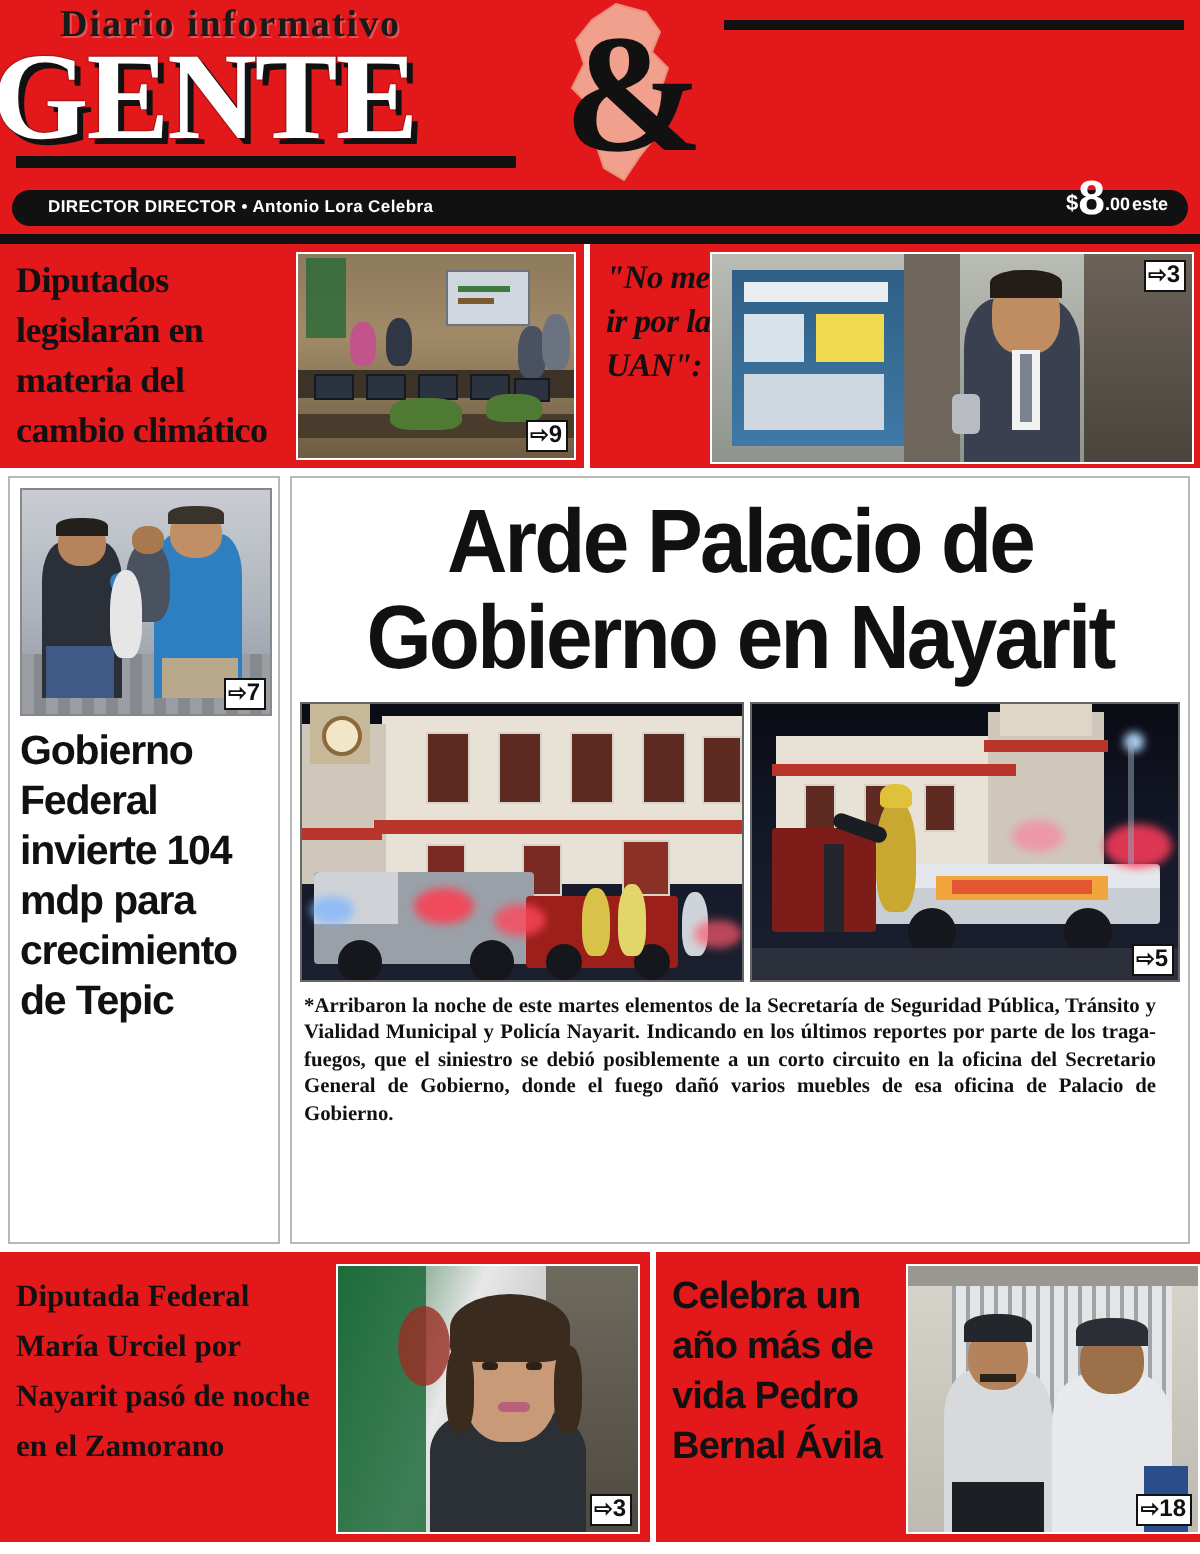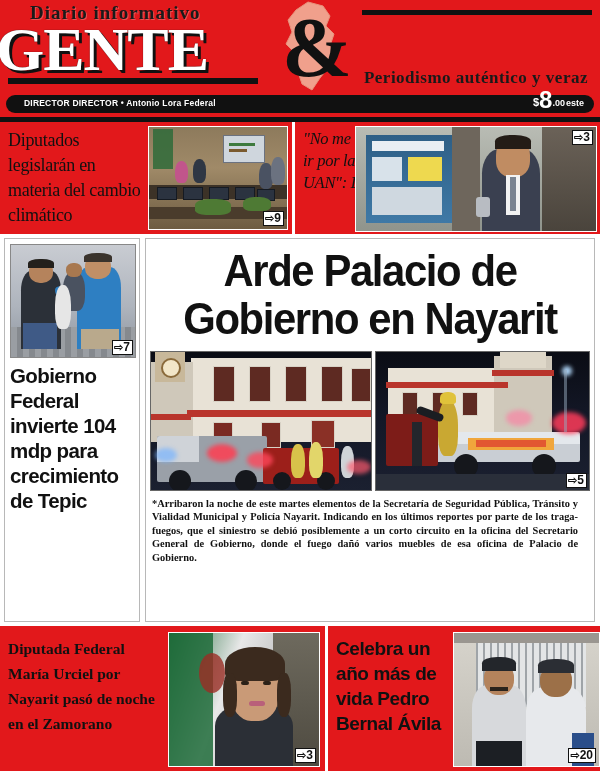--- a/index.html
+++ b/index.html
@@ -75,21 +75,21 @@
   .black-sep{width:600px;height:5px;background:#111;}
 
   
   .teasers{position:relative;width:600px;height:112px;background:#e2181b;display:flex;}
   .teaser{position:relative;height:112px;box-sizing:border-box;}
   .teaser.left{width:292px;padding:4px 4px 4px 6px;}
   .teaser.right{width:308px;padding:4px 6px 4px 6px;border-left:3px solid #fff;}
   .tz-head{
     position:absolute;top:6px;
     font-family:"Liberation Serif", serif;
-    font-weight:normal;color:#111;
+    font-weight:bold;color:#111;
   }
   .teaser.left .tz-head{left:8px;width:140px;font-size:18px;line-height:25px;letter-spacing:-.3px;}
   .teaser.right .tz-head{left:8px;width:145px;font-size:16.5px;line-height:22px;font-style:italic;letter-spacing:-.3px;}
   .tz-photo{position:absolute;top:4px;border:1px solid #fff;overflow:hidden;}
   .teaser.left .tz-photo{left:148px;width:138px;height:102px;}
   .teaser.right .tz-photo{left:60px;width:240px;height:104px;}
 
   
   .pref{
     position:absolute;background:#fff;border:1px solid #111;
@@ -177,27 +177,26 @@
     <div class="mh-rule-r"></div>
     <div class="mh-kicker mh-diario">Diario informativo</div>
     <div class="mh-gente">GENTE</div>
 
     <svg class="mh-map" viewBox="0 0 82 93">
       <path d="M40 2 L55 6 L62 16 L58 26 L66 34 L62 46 L68 56 L60 68 L52 78 L44 90 L34 84 L30 72 L22 64 L26 52 L18 44 L24 32 L20 20 L28 10 Z" fill="#f0a08c" stroke="#e8907a" stroke-width="1"></path>
     </svg>
 
     <div class="mh-amp">&amp;</div>
     <div class="mh-rule-l"></div>
-    <div class="mh-tag">Periodismo auténtico y veraz</div>
   </div>
 
   <div class="infobar-wrap">
     <div class="infobar">
       <div class="ib-left">
-        <span>DIRECTOR DIRECTOR</span><span> • </span><span>Antonio Lora Federal</span>
+        <span>DIRECTOR DIRECTOR</span><span> • </span><span>Antonio Lora Celebra</span>
       </div>
       <div class="ib-price">
         <span class="cur">$</span><span class="big">8</span><span class="cents">.00</span><span class="pesos">este</span>
       </div>
     </div>
   </div>
   <div class="black-sep"></div>
 
   <div class="teasers">
 
@@ -384,19 +383,19 @@
         <div class="person" style="left:18px;top:52px;width:54px;height:82px;background:#d7d9dc;border-radius:28% 28% 0 0;"></div>
         <div style="position:absolute;left:30px;top:30px;width:30px;height:32px;background:#b4835c;border-radius:45%;"></div>
         <div style="position:absolute;left:28px;top:24px;width:34px;height:14px;background:#23262b;border-radius:45% 45% 0 0;"></div>
         <div style="position:absolute;left:36px;top:54px;width:18px;height:4px;background:#2a231c;"></div>
         <div style="position:absolute;left:22px;top:108px;width:46px;height:26px;background:#1c1f24;"></div>
         <div class="person" style="left:72px;top:54px;width:60px;height:80px;background:#e7e9ec;border-radius:30% 30% 0 0;"></div>
         <div style="position:absolute;left:86px;top:32px;width:32px;height:32px;background:#9c7048;border-radius:45%;"></div>
         <div style="position:absolute;left:84px;top:26px;width:36px;height:14px;background:#2b2e34;border-radius:45% 45% 0 0;"></div>
         <div style="position:absolute;left:118px;top:100px;width:22px;height:34px;background:#2a4e8a;"></div>
         <div class="pref" style="right:3px;bottom:3px;">
-          <span class="arw">⇨</span><span>20</span>
+          <span class="arw">⇨</span><span>18</span>
         </div>
       </div>
     </div>
   </div>
 
 </div>
 
 </body></html>

